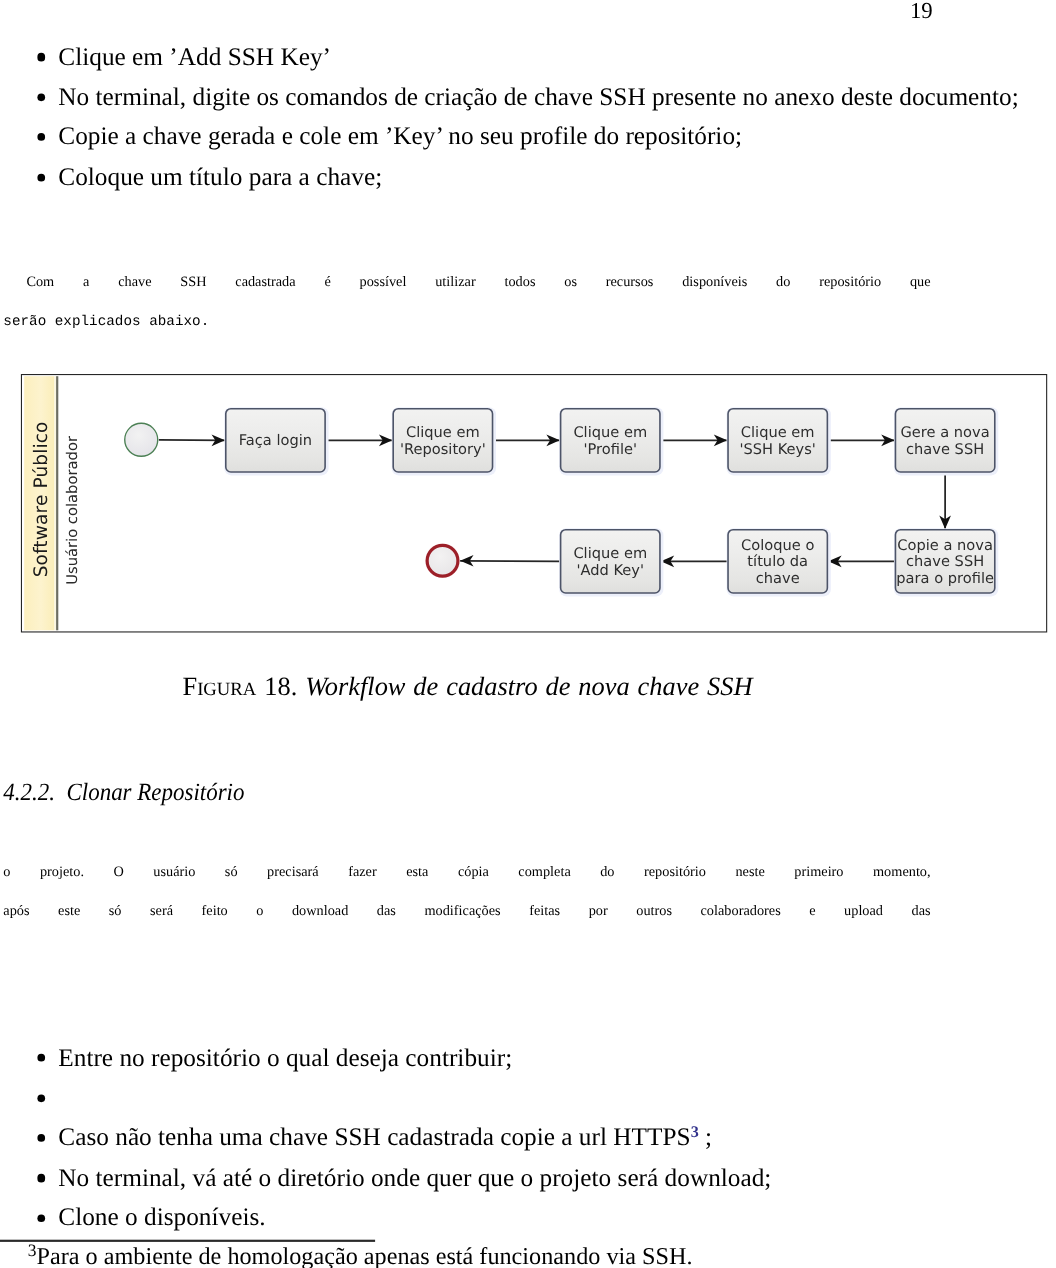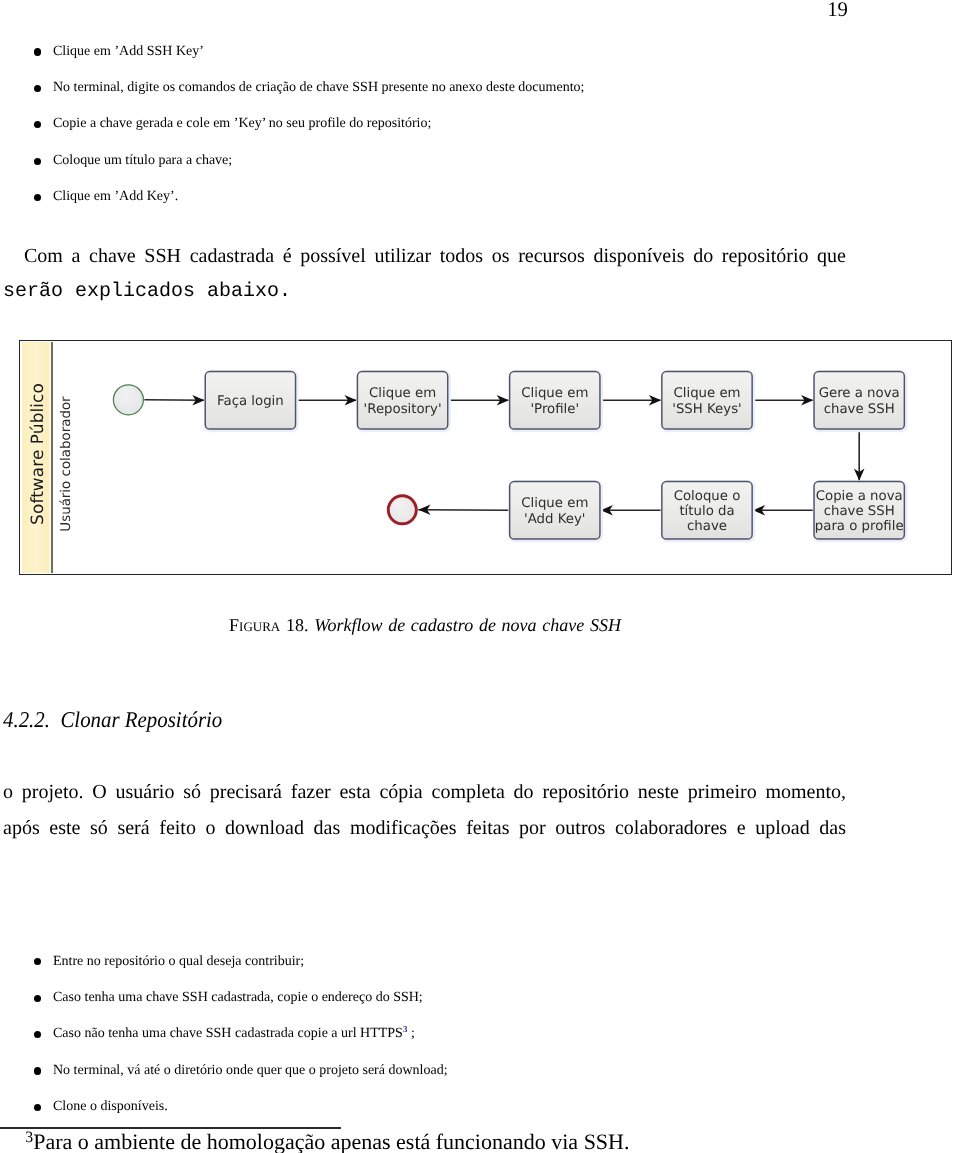--- a/index.html
+++ b/index.html
@@ -5,31 +5,31 @@
 <style>
   html,body{margin:0;padding:0;}
   body{width:960px;height:1153px;background:#ffffff;overflow:hidden;
        -webkit-font-smoothing:antialiased;text-rendering:geometricPrecision;
        font-family:"Liberation Serif",serif;color:#000;}
   .page{position:relative;width:960px;height:976px;transform:translateZ(0);}
   .pageno{position:absolute;top:-2.5px;left:0;width:848px;text-align:right;
           font-size:20.8px;line-height:24px;}
   
   .blist{position:absolute;left:0;width:849px;}
-  .bitem{position:relative;padding-left:53px;font-size:14px;height:36.4px;
+  .bitem{position:relative;padding-left:53px;font-size:23px;height:36.4px;
          line-height:36.4px;white-space:nowrap;}
   .bitem sup{font-size:0.64em;vertical-align:0.52em;line-height:0;font-weight:bold;}
   .bullet{position:absolute;left:33.6px;top:14.8px;width:7.2px;height:7.2px;
           border-radius:50%;background:#000;}
-  .para{position:absolute;left:3px;width:843px;font-size:20px;
+  .para{position:absolute;left:3px;width:843px;font-size:13px;
         text-align:justify;line-height:36.4px;}
   .jline{text-align:justify;text-align-last:justify;white-space:nowrap;
          height:36.4px;overflow:visible;}
   .lline{text-align:left;white-space:nowrap;height:36.4px;font-family:Liberation Mono, monospace;}
-  .cap{position:absolute;left:3.5px;width:843px;text-align:center;font-size:18px;
+  .cap{position:absolute;left:3.5px;width:843px;text-align:center;font-size:24px;
        line-height:22px;white-space:nowrap;word-spacing:1.2px;}
   .cap .sc{font-variant:small-caps;}
   .cap i{font-style:italic;}
   .sec{position:absolute;left:3px;font-style:italic;font-size:22.5px;
        white-space:nowrap;transform:scaleX(0.928);transform-origin:0 50%;
        line-height:26px;}
   .fnrule{position:absolute;left:0;height:2px;background:#2a2a2a;}
   .fn{position:absolute;left:25.3px;font-size:22px;white-space:nowrap;line-height:20px;}
   .fn sup{font-size:0.72em;vertical-align:0.45em;}
   .lnk{color:#32328c;}
@@ -55,21 +55,20 @@
 <body>
 
 <div class="page">
   <div class="pageno">19</div>
 
   <div class="blist" id="list-top" style="top:33.6px;">
     <div class="bitem"><span class="bullet"></span><span>Clique em ’Add SSH Key’</span></div>
     <div class="bitem"><span class="bullet"></span><span>No terminal, digite os comandos de criação de chave SSH presente no anexo deste documento;</span></div>
     <div class="bitem"><span class="bullet"></span><span>Copie a chave gerada e cole em ’Key’ no seu profile do repositório;</span></div>
     <div class="bitem"><span class="bullet"></span><span>Coloque um título para a chave;</span></div>
-    <div class="bitem"><span class="bullet"></span><span>Clique em ’Add Key’.</span></div>
   </div>
 
   <div class="para" style="top:237.7px;">
     <div class="jline" style="text-indent:21px;">Com a chave SSH cadastrada é possível utilizar todos os recursos disponíveis do repositório que</div>
     <div class="lline">serão explicados abaixo.</div>
   </div>
 
   <div class="fig">
     <div class="fig-frame"></div>
     <div class="pool-band"></div>
@@ -168,21 +167,21 @@
     <span>4.2.2.</span>&nbsp;&nbsp;<span>Clonar Repositório</span>
   </div>
 
   <div class="para" style="top:774px;">
     <div class="jline">o projeto. O usuário só precisará fazer esta cópia completa do repositório neste primeiro momento,</div>
     <div class="jline">após este só será feito o download das modificações feitas por outros colaboradores e upload das</div>
   </div>
 
   <div class="blist" id="list-bottom" style="top:943.5px;">
     <div class="bitem"><span class="bullet"></span><span>Entre no repositório o qual deseja contribuir;</span></div>
-    <div class="bitem"><span class="bullet"></span><span>Caso tenha uma chave SSH cadastrada, copie o endereço do SSH;</span></div>
+    <div class="bitem"><span class="bullet"></span></div>
     <div class="bitem"><span class="bullet"></span><span>Caso não tenha uma chave SSH cadastrada copie a url HTTPS</span><sup class="lnk">3</sup>&nbsp;<span>;</span></div>
     <div class="bitem"><span class="bullet"></span><span>No terminal, vá até o diretório onde quer que o projeto será download;</span></div>
     <div class="bitem"><span class="bullet"></span><span>Clone o disponíveis.</span></div>
   </div>
 
   <div class="fnrule" style="top:1127px;width:340.6px;"></div>
   <div class="fn" style="top:1128px;">
     <sup>3</sup><span>Para o ambiente de homologação apenas está funcionando via SSH.</span>
   </div>
 </div>

